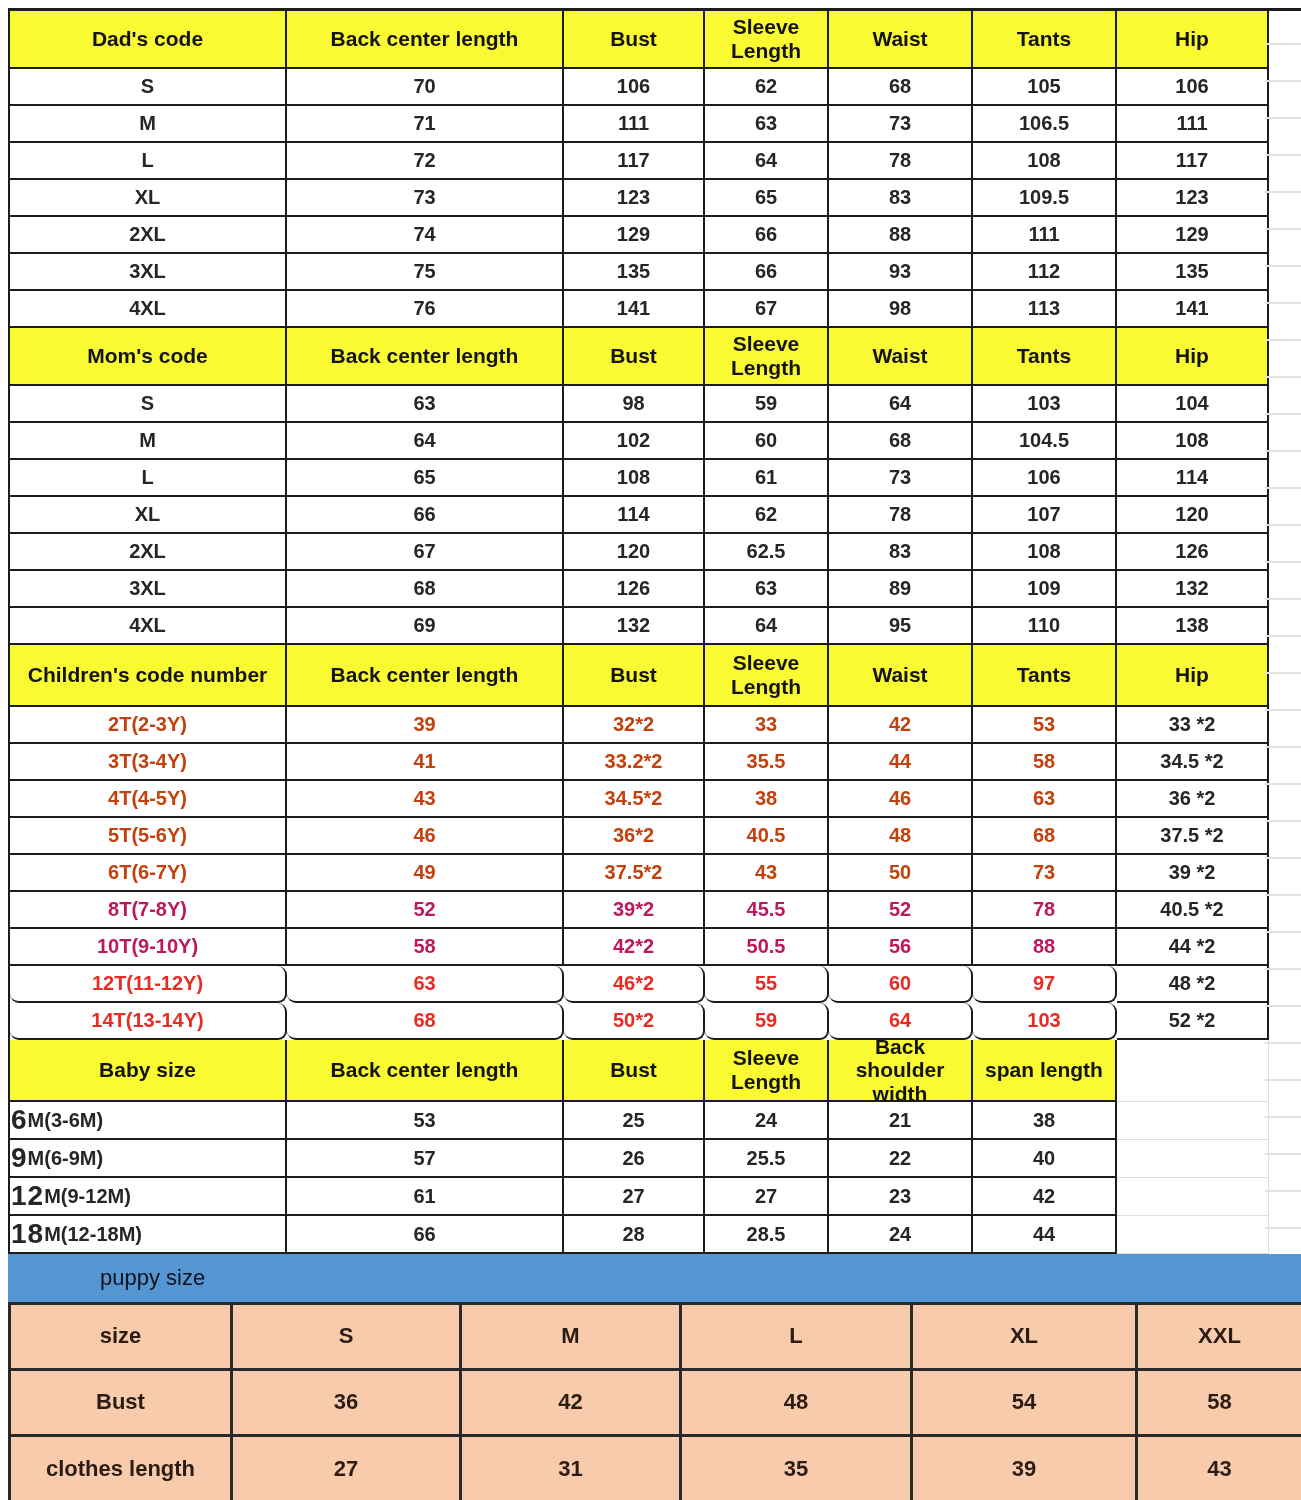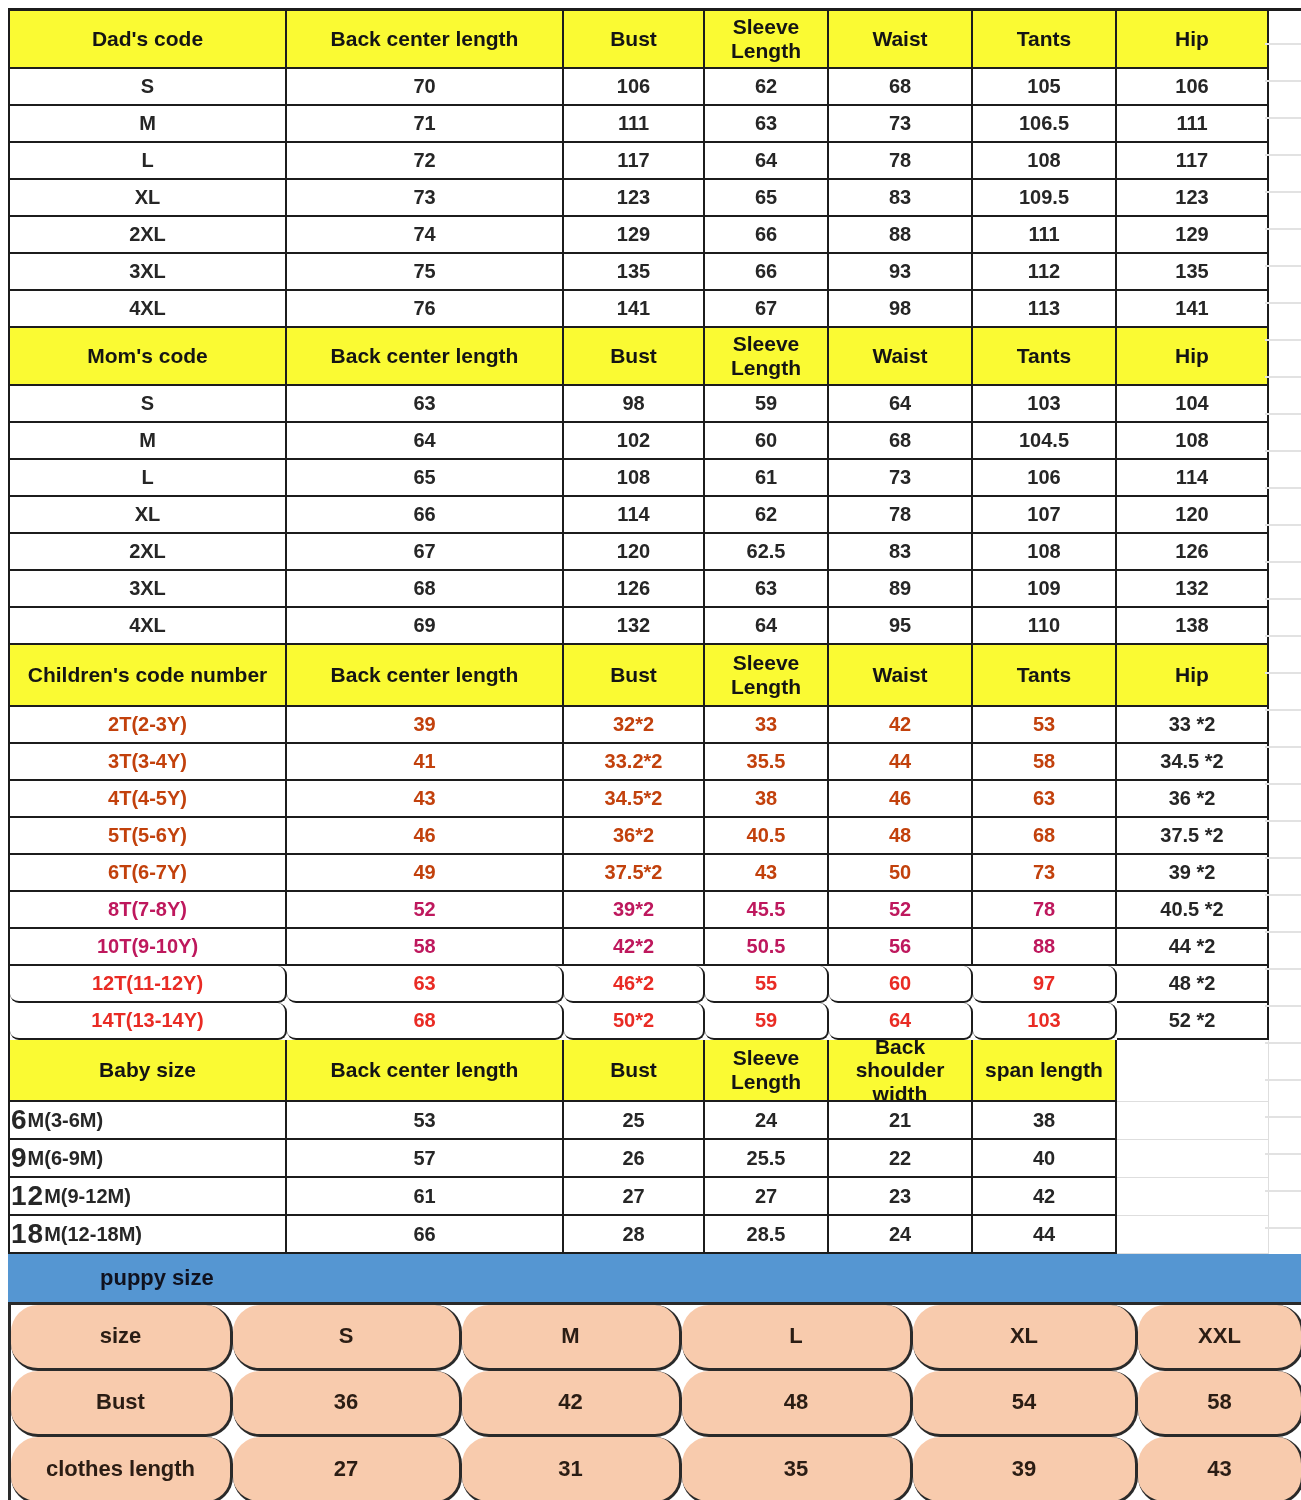--- a/index.html
+++ b/index.html
@@ -43,30 +43,30 @@
   .t-red{color:#e92b24;border-radius:9px;}
   
   .baby-label{justify-content:flex-start;padding-left:1px;text-align:left;}
   .baby-label .big{font-size:28px;font-weight:600;letter-spacing:1px;}
   
   .cell.ghost{border-right:1px solid var(--faint);border-bottom:1px solid var(--faint);background:#fff;}
   
   .band{
     box-sizing:border-box;width:1293px;height:48px;background:var(--band-blue);
     display:flex;align-items:center;padding-left:92px;
-    font-size:22px;font-weight:700;color:#10121f;
+    font-size:22px;font-weight:400;color:#10121f;
   }
   
   .pgrid{border-left:3px solid #2a2a2a;border-top:3px solid #2a2a2a;}
   .pgrid .cell{
     background:var(--peach);border-right:3px solid #2a2a2a;border-bottom:3px solid #2a2a2a;
     font-size:22px;font-weight:700;color:#2b1d14;
   }
   .p0{width:222px}.p1{width:229px}.p2{width:220px}.p3{width:231px}.p4{width:225px}.p5{width:166px}
-  .pr .cell{height:66px;border-radius:27px;}
+  .pr .cell{height:66px;}
   .pr.last .cell{height:67px;}
   
   .right-strip{
     position:absolute;left:1257px;top:0;width:36px;height:1245px;
     background-image:repeating-linear-gradient(to bottom,transparent 0,transparent 35px,#e2e2e2 35px,#e2e2e2 37px);
   }
 </style>
 </head>
 <body>
 

